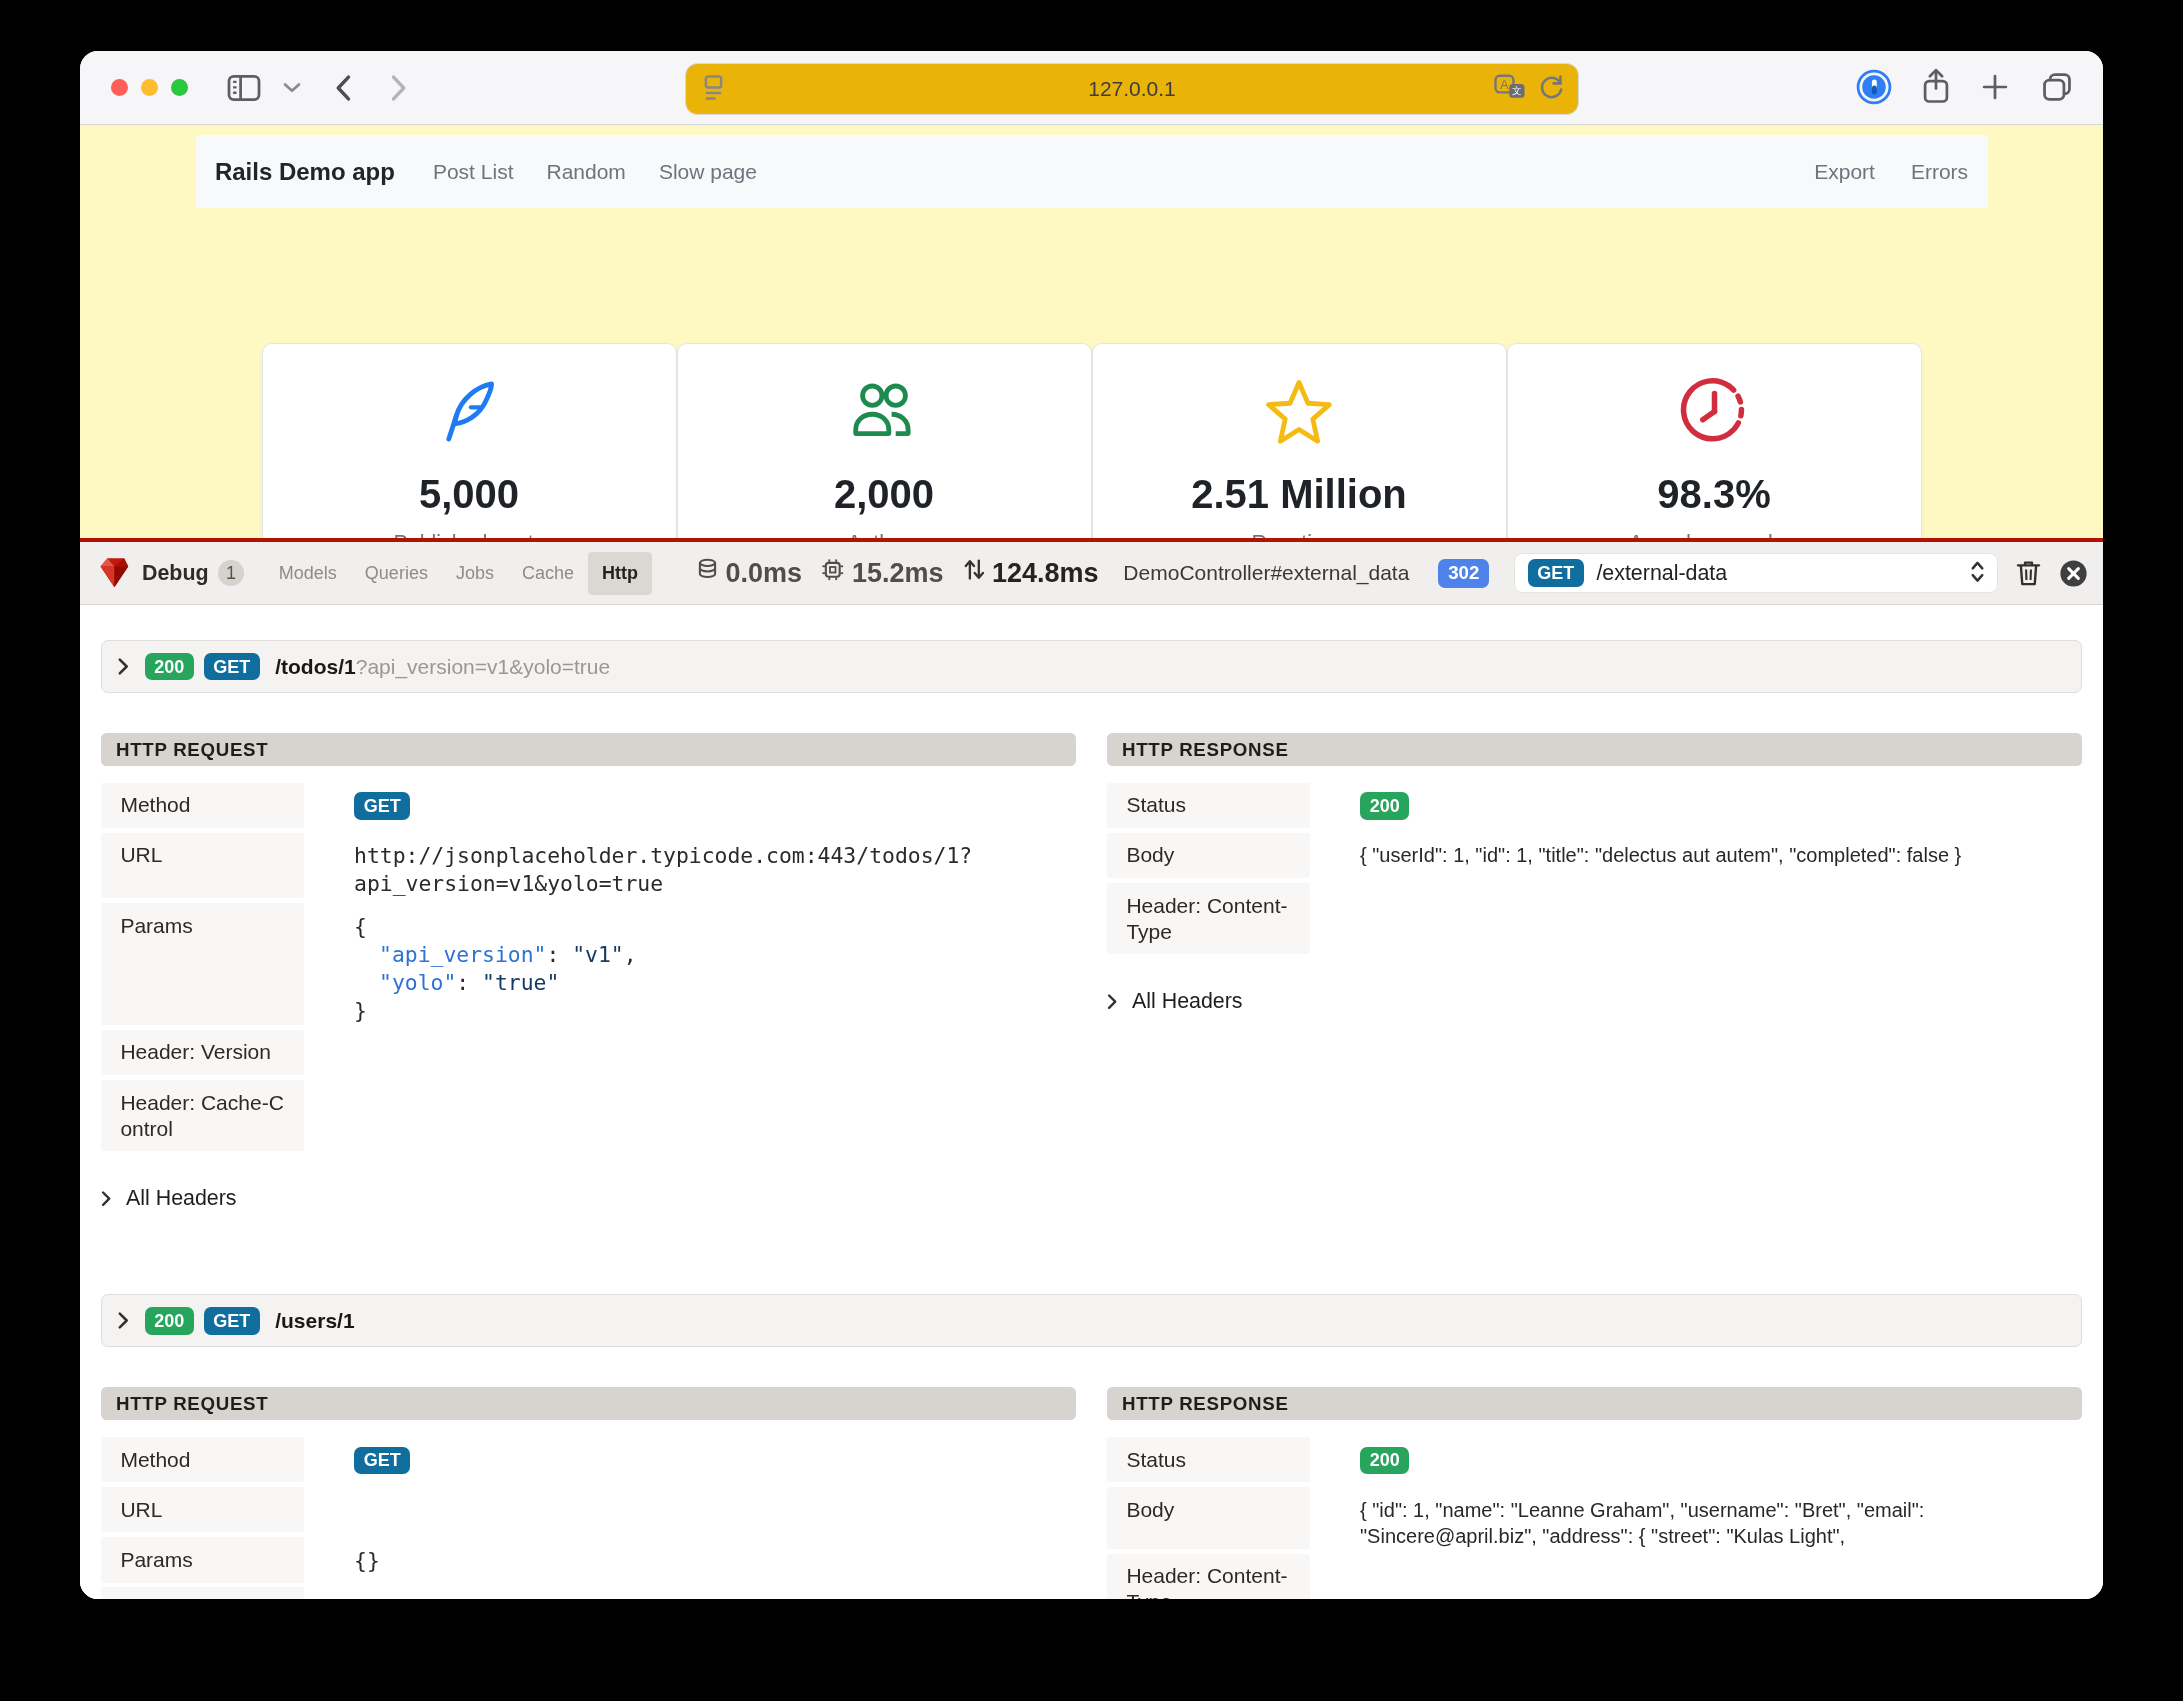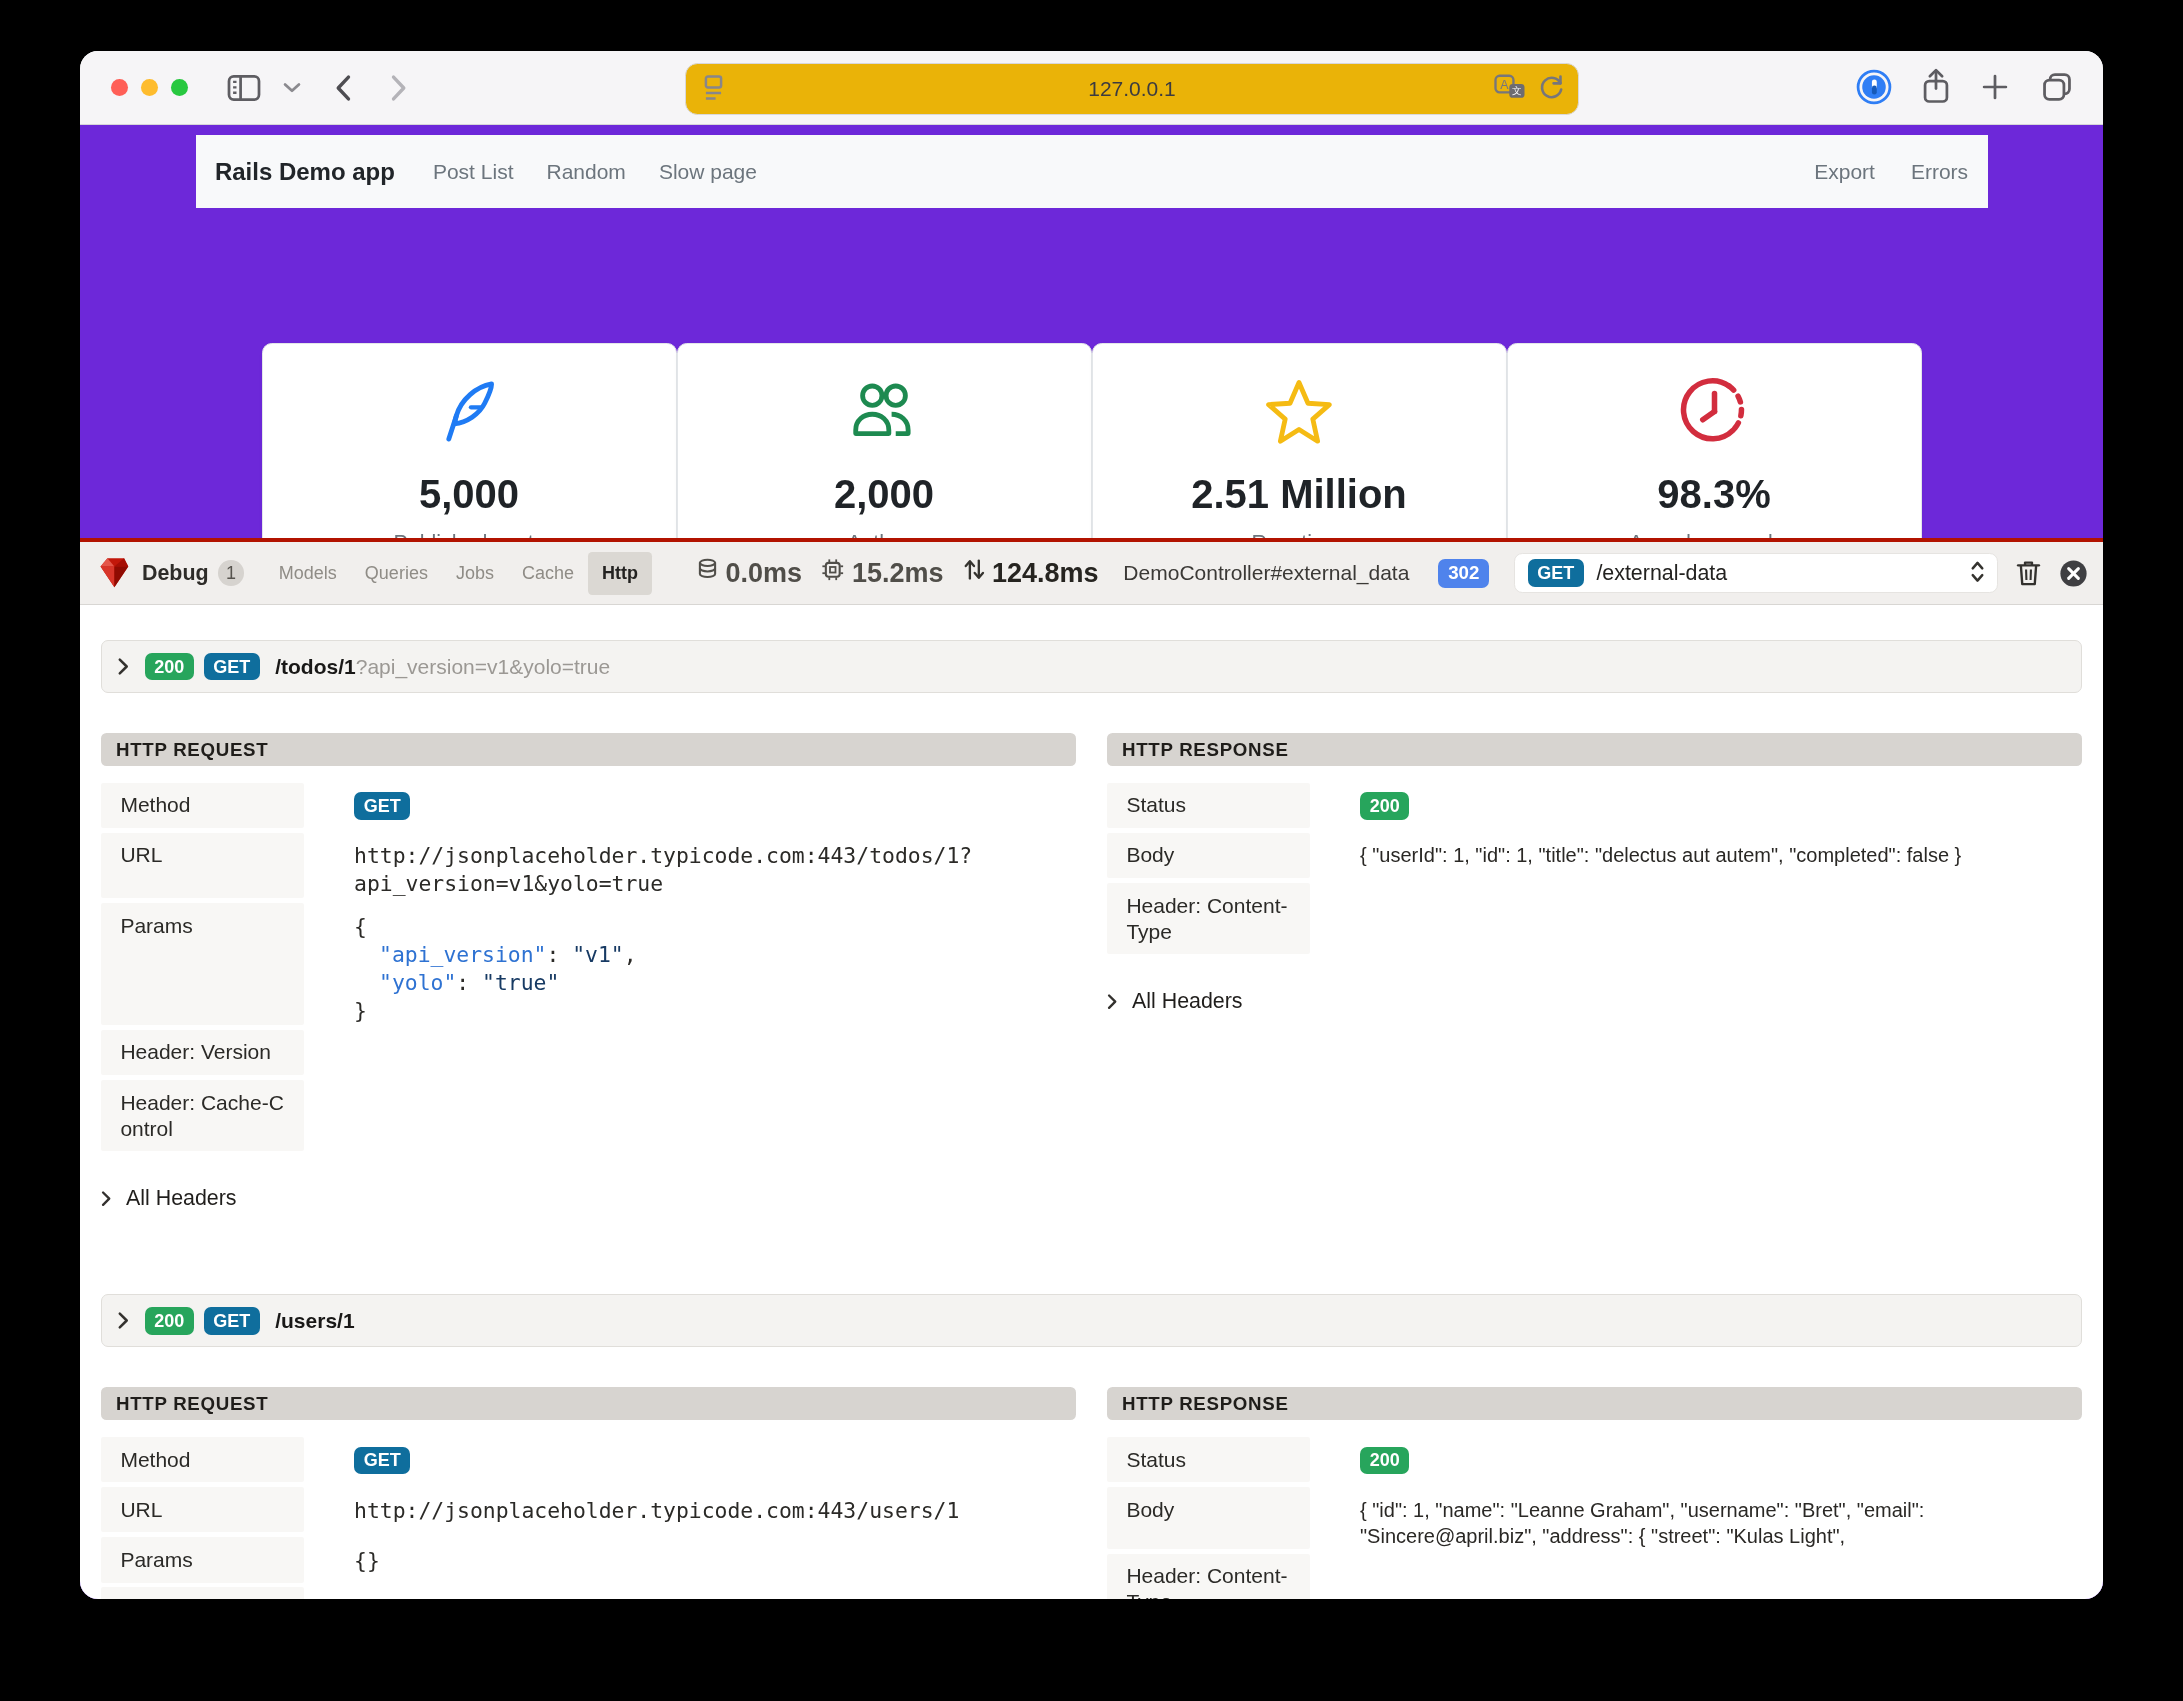--- a/index.html
+++ b/index.html
@@ -11,21 +11,21 @@
   .traffic span{width:17.3px;height:17.3px;border-radius:50%;display:block;}
   .t-red{background:#ff5f57;} .t-yellow{background:#febc2e;} .t-green{background:#28c840;}
   .chrome-icons{display:flex;align-items:center;gap:21px;margin-left:38px;color:#5e5d62;}
   .chrome-icons svg{display:block;}
   .urlbar{position:absolute;left:605px;top:11.8px;width:892px;height:50px;background:#eab308;border:1.4px solid #d9d8db;border-radius:12.5px;display:flex;align-items:center;}
   .urlbar .url-text{position:absolute;left:0;right:0;text-align:center;font-size:21px;color:#3c3b40;}
   .urlbar .left-ic{margin-left:15px;z-index:2;}
   .urlbar .right-ics{margin-left:auto;margin-right:12.5px;display:flex;gap:11px;z-index:2;}
   .chrome-right{position:absolute;right:28px;top:0;height:73px;display:flex;align-items:center;gap:29px;color:#5e5d62;}
   
-  .page{flex:1;background:#6d28d9;position:relative;overflow:hidden;}
+  .page{flex:1;background:#fef9c3;position:relative;overflow:hidden;}
   .navbar{margin:10.4px auto 0;width:1792px;height:73px;background:#f8f9fa;display:flex;align-items:center;padding:0 19.4px;box-sizing:border-box;}
   .brand{font-size:24px;color:#212529;font-weight:600;margin-right:38px;}
   .navlink{font-size:21px;color:#6c757d;margin-right:33px;}
   .nav-right{margin-left:auto;display:flex;gap:36px;}
   .nav-right .navlink{margin-right:0;}
   .cards{display:flex;justify-content:center;margin-top:135px;}
   .card{width:415px;height:277px;background:#fff;border:1.4px solid #e3e6e9;border-radius:9.7px;box-sizing:border-box;text-align:center;padding-top:31px;box-shadow:0 1.4px 4.2px rgba(0,0,0,.03);}
   .card .icon{height:73px;display:flex;justify-content:center;align-items:center;}
   .card .num{margin-top:24px;font-size:40px;font-weight:600;color:#1f2327;}
   .card .lbl{margin-top:14px;font-size:21.4px;color:#6c757d;}
@@ -418,23 +418,20 @@
           <div class="panels second">
             <div class="panel">
               <div class="panel-header">HTTP REQUEST</div>
               <div class="rows">
                 <div class="row">
                   <div class="label">Method</div>
                   <div class="val"><span class="badge blue">GET</span></div>
                 </div>
                 <div class="row">
                   <div class="label">URL</div>
-                  <div class="val">
-                      <div class="mono">http://jsonplaceholder.typicode.com:443/users/1</div>
-                    </div>
                 </div>
                 <div class="row">
                   <div class="label">Params</div>
                   <div class="val">
                       <div class="mono">{}</div>
                     </div>
                 </div>
                 <div class="row">
                   <div class="label">Header: Version</div>
                   <div class="val"></div>

